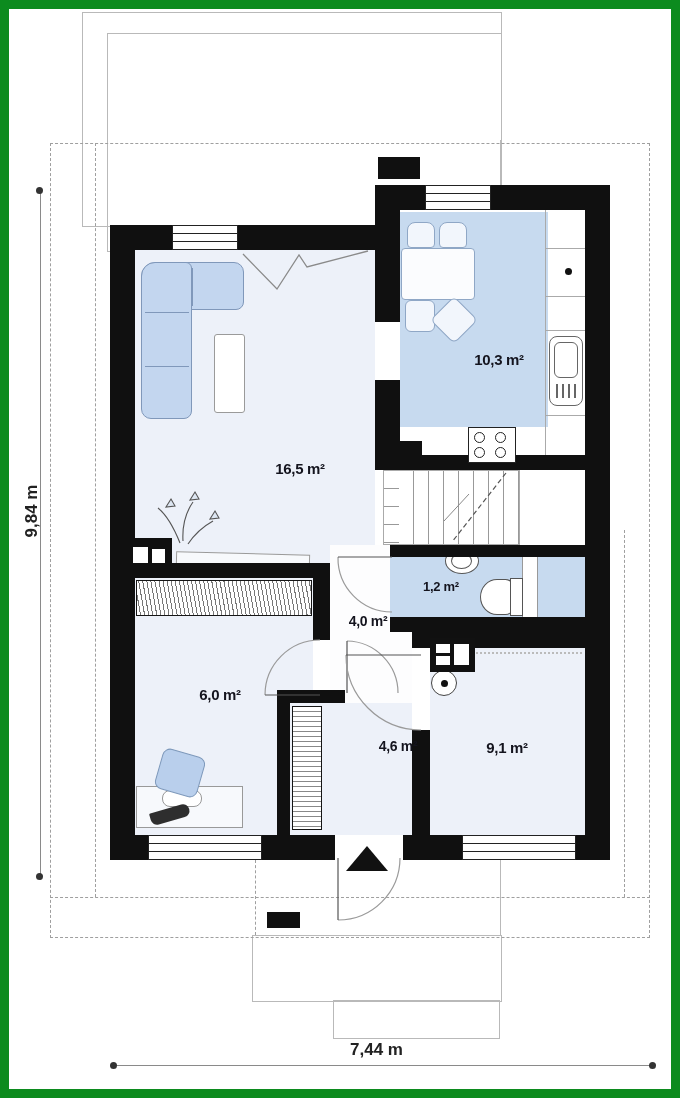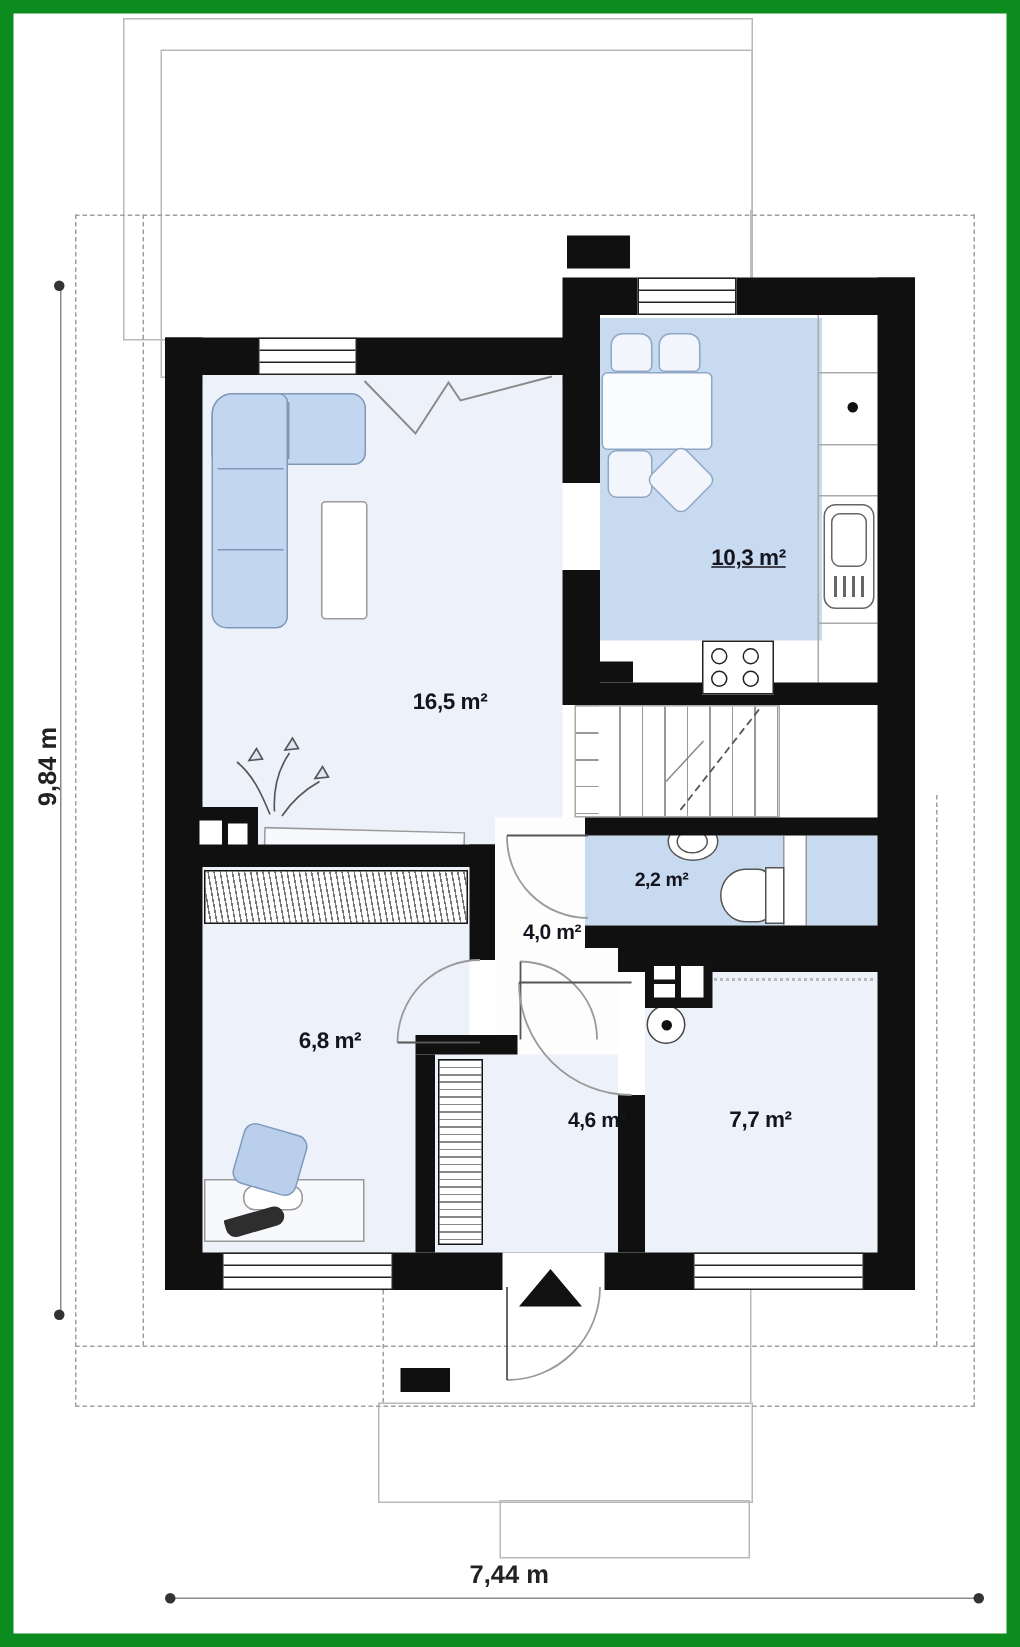--- a/index.html
+++ b/index.html
@@ -43,21 +43,21 @@
   <div class="dash" style="left:624px;top:530px;width:0;height:367px;border-left:1px dashed #9f9f9f;"></div>
   <div class="dash" style="left:255px;top:860px;width:0;height:75px;border-left:1px dashed #9f9f9f;"></div>
 
   <div class="dline" style="left:40px;top:190px;width:1px;height:690px;"></div>
   <div class="dot" style="left:36px;top:187px;"></div>
   <div class="dot" style="left:36px;top:873px;"></div>
   <div class="dline" style="left:113px;top:1065px;width:540px;height:1px;"></div>
   <div class="dot" style="left:110px;top:1062px;"></div>
   <div class="dot" style="left:649px;top:1062px;"></div>
   <div class="dimlbl" style="left:22px;top:546px;width:70px;text-align:center;transform:rotate(-90deg);transform-origin:0 0;">9,84 m</div>
-  <div class="dimlbl" style="left:313px;top:1040px;width:90px;text-align:left;">7,44 m</div>
+  <div class="dimlbl" style="left:313px;top:1040px;width:90px;text-align:right;">7,44 m</div>
 
   <div class="fill" style="left:135px;top:250px;width:240px;height:313px;background:#edf1f9;"></div>
   <div class="fill" style="left:400px;top:210px;width:185px;height:245px;background:#ffffff;"></div>
   <div class="fill" style="left:400px;top:212px;width:148px;height:215px;background:#c7daef;"></div>
   <div class="fill" style="left:383px;top:470px;width:202px;height:75px;background:#ffffff;"></div>
   <div class="fill" style="left:330px;top:545px;width:82px;height:158px;background:#fdfdfe;"></div>
   <div class="fill" style="left:390px;top:557px;width:195px;height:60px;background:#c7daef;"></div>
   <div class="fill" style="left:135px;top:578px;width:178px;height:257px;background:#edf1f9;"></div>
   <div class="fill" style="left:290px;top:703px;width:122px;height:132px;background:#edf1f9;"></div>
   <div class="fill" style="left:430px;top:648px;width:155px;height:187px;background:#edf1f9;"></div>
@@ -190,21 +190,21 @@
       <path d="M 180 543 C 174 528 168 516 158 508"></path>
       <path d="M 183 541 C 182 524 186 512 193 502"></path>
       <path d="M 188 544 C 196 532 204 526 213 521"></path>
       <path d="M 166 507 l 5 -8 l 4 7 z" fill="#dde6f2"></path>
       <path d="M 190 500 l 5 -8 l 4 7 z" fill="#dde6f2"></path>
       <path d="M 210 519 l 5 -8 l 4 7 z" fill="#dde6f2"></path>
     </g>
   </svg>
 
   <div class="roomlbl" style="left:300px;top:468px;">16,5 m²</div>
-  <div class="roomlbl" style="left:499px;top:372px;text-decoration:underline;">10,3 m²</div>
-  <div class="roomlbl" style="left:441px;top:586px;font-size:13px;">2,2 m²</div>
+  <div class="roomlbl" style="left:499px;top:359px;">10,3 m²</div>
+  <div class="roomlbl" style="left:441px;top:586px;font-size:13px;">1,2 m²</div>
   <div class="roomlbl" style="left:368px;top:621px;font-size:14px;">4,0 m²</div>
-  <div class="roomlbl" style="left:220px;top:694px;">6,8 m²</div>
+  <div class="roomlbl" style="left:220px;top:694px;">6,0 m²</div>
   <div class="roomlbl" style="left:398px;top:746px;font-size:14px;">4,6 m²</div>
-  <div class="roomlbl" style="left:507px;top:747px;">7,7 m²</div>
+  <div class="roomlbl" style="left:507px;top:747px;">9,1 m²</div>
 
   <div id="frame"></div>
 </div>
 
 </body></html>

